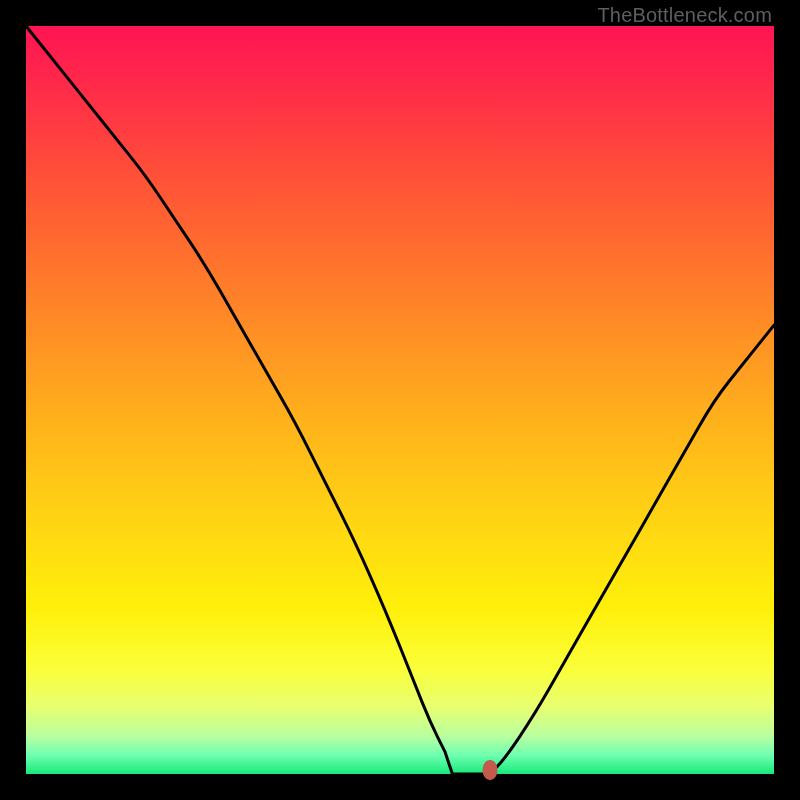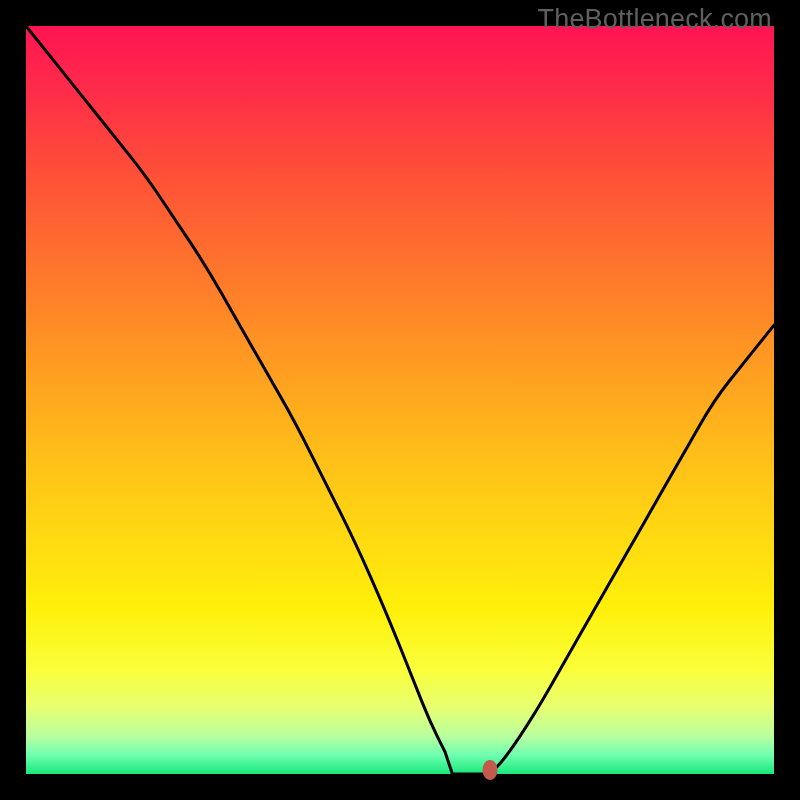--- a/index.html
+++ b/index.html
@@ -24,21 +24,21 @@
     left: 0;
     top: 0;
     width: 748px;
     height: 748px;
   }
   .watermark {
     position: absolute;
     top: 4px;
     right: 28px;
     color: #5f5f5f;
-    font-size: 27px;
+    font-size: 20px;
     letter-spacing: 0.2px;
   }
   .curve {
     position: absolute;
     left: 0;
     top: 0;
     width: 748px;
     height: 748px;
     pointer-events: none;
   }

